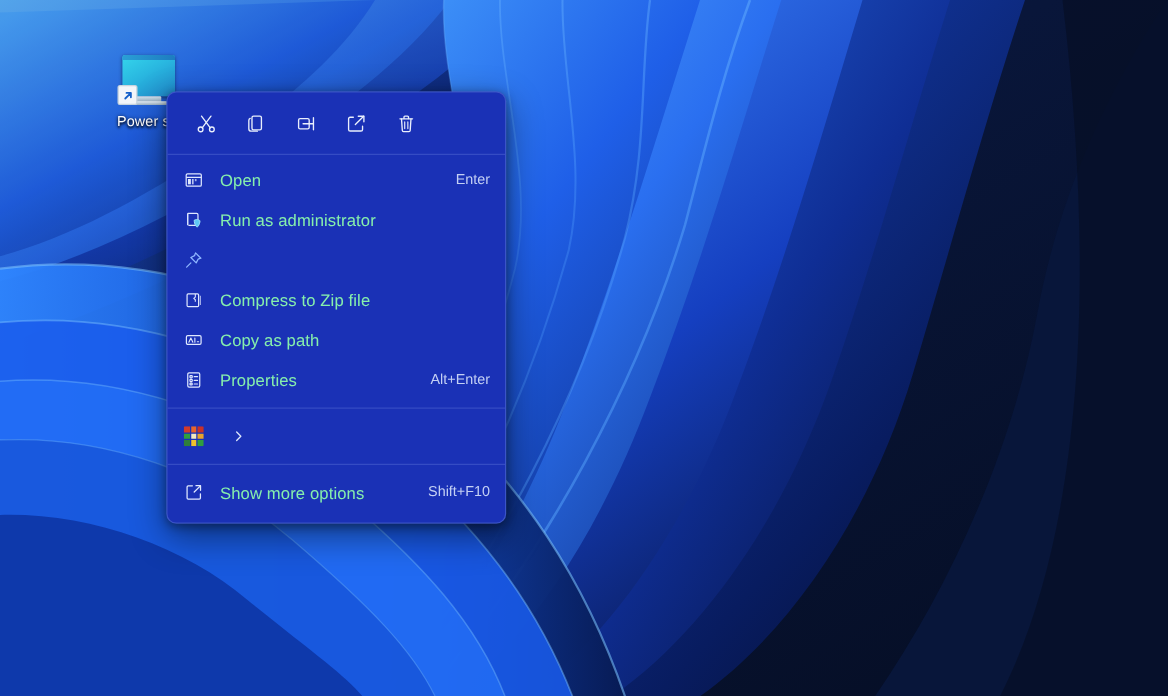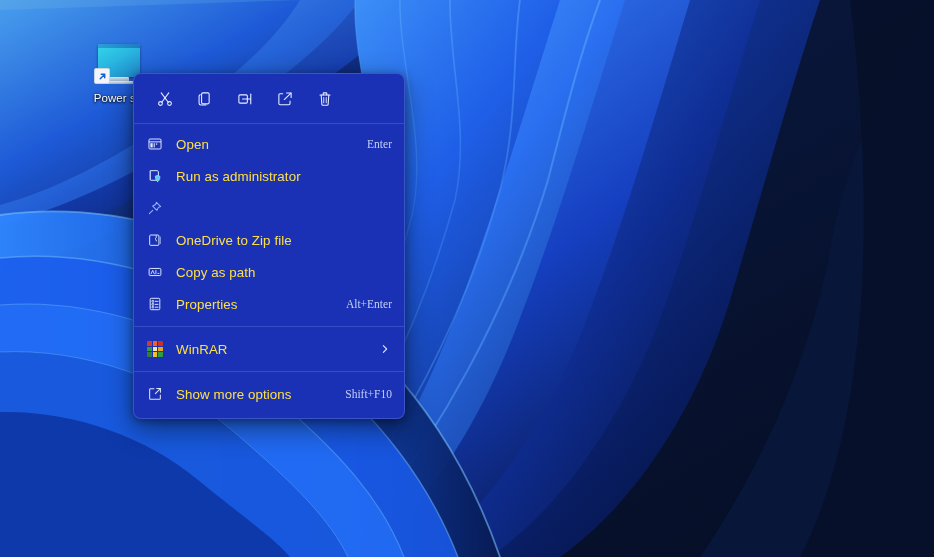--- a/index.html
+++ b/index.html
@@ -78,25 +78,25 @@
 
   .menu-item {
     height:32px; display:flex; align-items:center;
     padding:0 12px 0 0; cursor:default; position:relative;
   }
   .menu-item .mi-icon {
     width:42px; min-width:42px; height:32px;
     display:flex; align-items:center; justify-content:center;
   }
   .menu-item .mi-label {
-    flex:1; font-size:13.3px; color:#fde047; letter-spacing:.1px;
+    flex:1; font-size:13.3px; color:#86efac; letter-spacing:.1px;
     white-space:nowrap;
   }
   .menu-item .mi-accel {
-    font-size:11.5px; color:#c4d0f4; margin-left:12px; white-space:nowrap;font-family:Liberation Serif, serif;
+    font-size:11.5px; color:#c4d0f4; margin-left:12px; white-space:nowrap;
   }
   .menu-item .mi-chevron {
     width:14px; display:flex; align-items:center; justify-content:center;
     margin-left:8px;
   }
   .group { padding:3px 0 3px 0; }
   #group-main { padding-top:4px; padding-bottom:6px; }
   #group-apps { padding-top:6px; padding-bottom:6px; }
   #group-more { padding-top:6px; padding-bottom:7px; }
 
@@ -297,21 +297,21 @@
     </div>
 
     <div class="menu-item">
       <span class="mi-icon">
         <svg width="16" height="16" viewBox="0 0 18 18" fill="none" stroke="#dfe8ff" stroke-width="1.1" stroke-linejoin="round">
           <path d="M3 4.4 C3 3.8 3.4 3.4 4 3.4 H12.4 C13 3.4 13.4 3.8 13.4 4.4 V14 C13.4 14.6 13 15 12.4 15 H4 C3.4 15 3 14.6 3 14 Z"></path>
           <path d="M10.4 3.6 V6.4 L9 7.6 L10.4 8.8 V10.6" stroke-width="1"></path>
           <path d="M15 5.2 V13.4" stroke-width="1" opacity="0.7"></path>
         </svg>
       </span>
-      <span class="mi-label">OneDrive to Zip file</span>
+      <span class="mi-label">Compress to Zip file</span>
       <span class="mi-accel"></span>
     </div>
 
     <div class="menu-item">
       <span class="mi-icon">
         <svg width="16" height="16" viewBox="0 0 18 18" fill="none" stroke="#dfe8ff" stroke-width="1.1" stroke-linejoin="round">
           <rect x="2.4" y="5" width="13.2" height="8" rx="1.2"></rect>
           <path d="M4.6 11 L6.4 7.2 L8.2 11" stroke-width="1" stroke-linecap="round"></path>
           <path d="M10 7.2 V11" stroke-width="1" stroke-linecap="round"></path>
           <path d="M12.2 10.6 H13.4" stroke-width="1" stroke-linecap="round"></path>
@@ -350,21 +350,20 @@
             <i style="background:#e8652c"></i>
             <i style="background:#c8302a"></i>
           <i style="background:#2f9e3e"></i>
             <i style="background:#f2e7c0"></i>
             <i style="background:#e8a32c"></i>
           <i style="background:#2f7e3a"></i>
             <i style="background:#f0c02c"></i>
             <i style="background:#2f9e3e"></i>
         </span>
       </span>
-      <span class="mi-label">WinRAR</span>
       <span class="mi-chevron">
         <svg width="10" height="10" viewBox="0 0 12 12" fill="none" stroke="#dbe4fb" stroke-width="1.3" stroke-linecap="round" stroke-linejoin="round">
           <path d="M4 2 L8 6 L4 10"></path>
         </svg>
       </span>
     </div>
   </div>
 
   <div class="menu-sep"></div>
 

